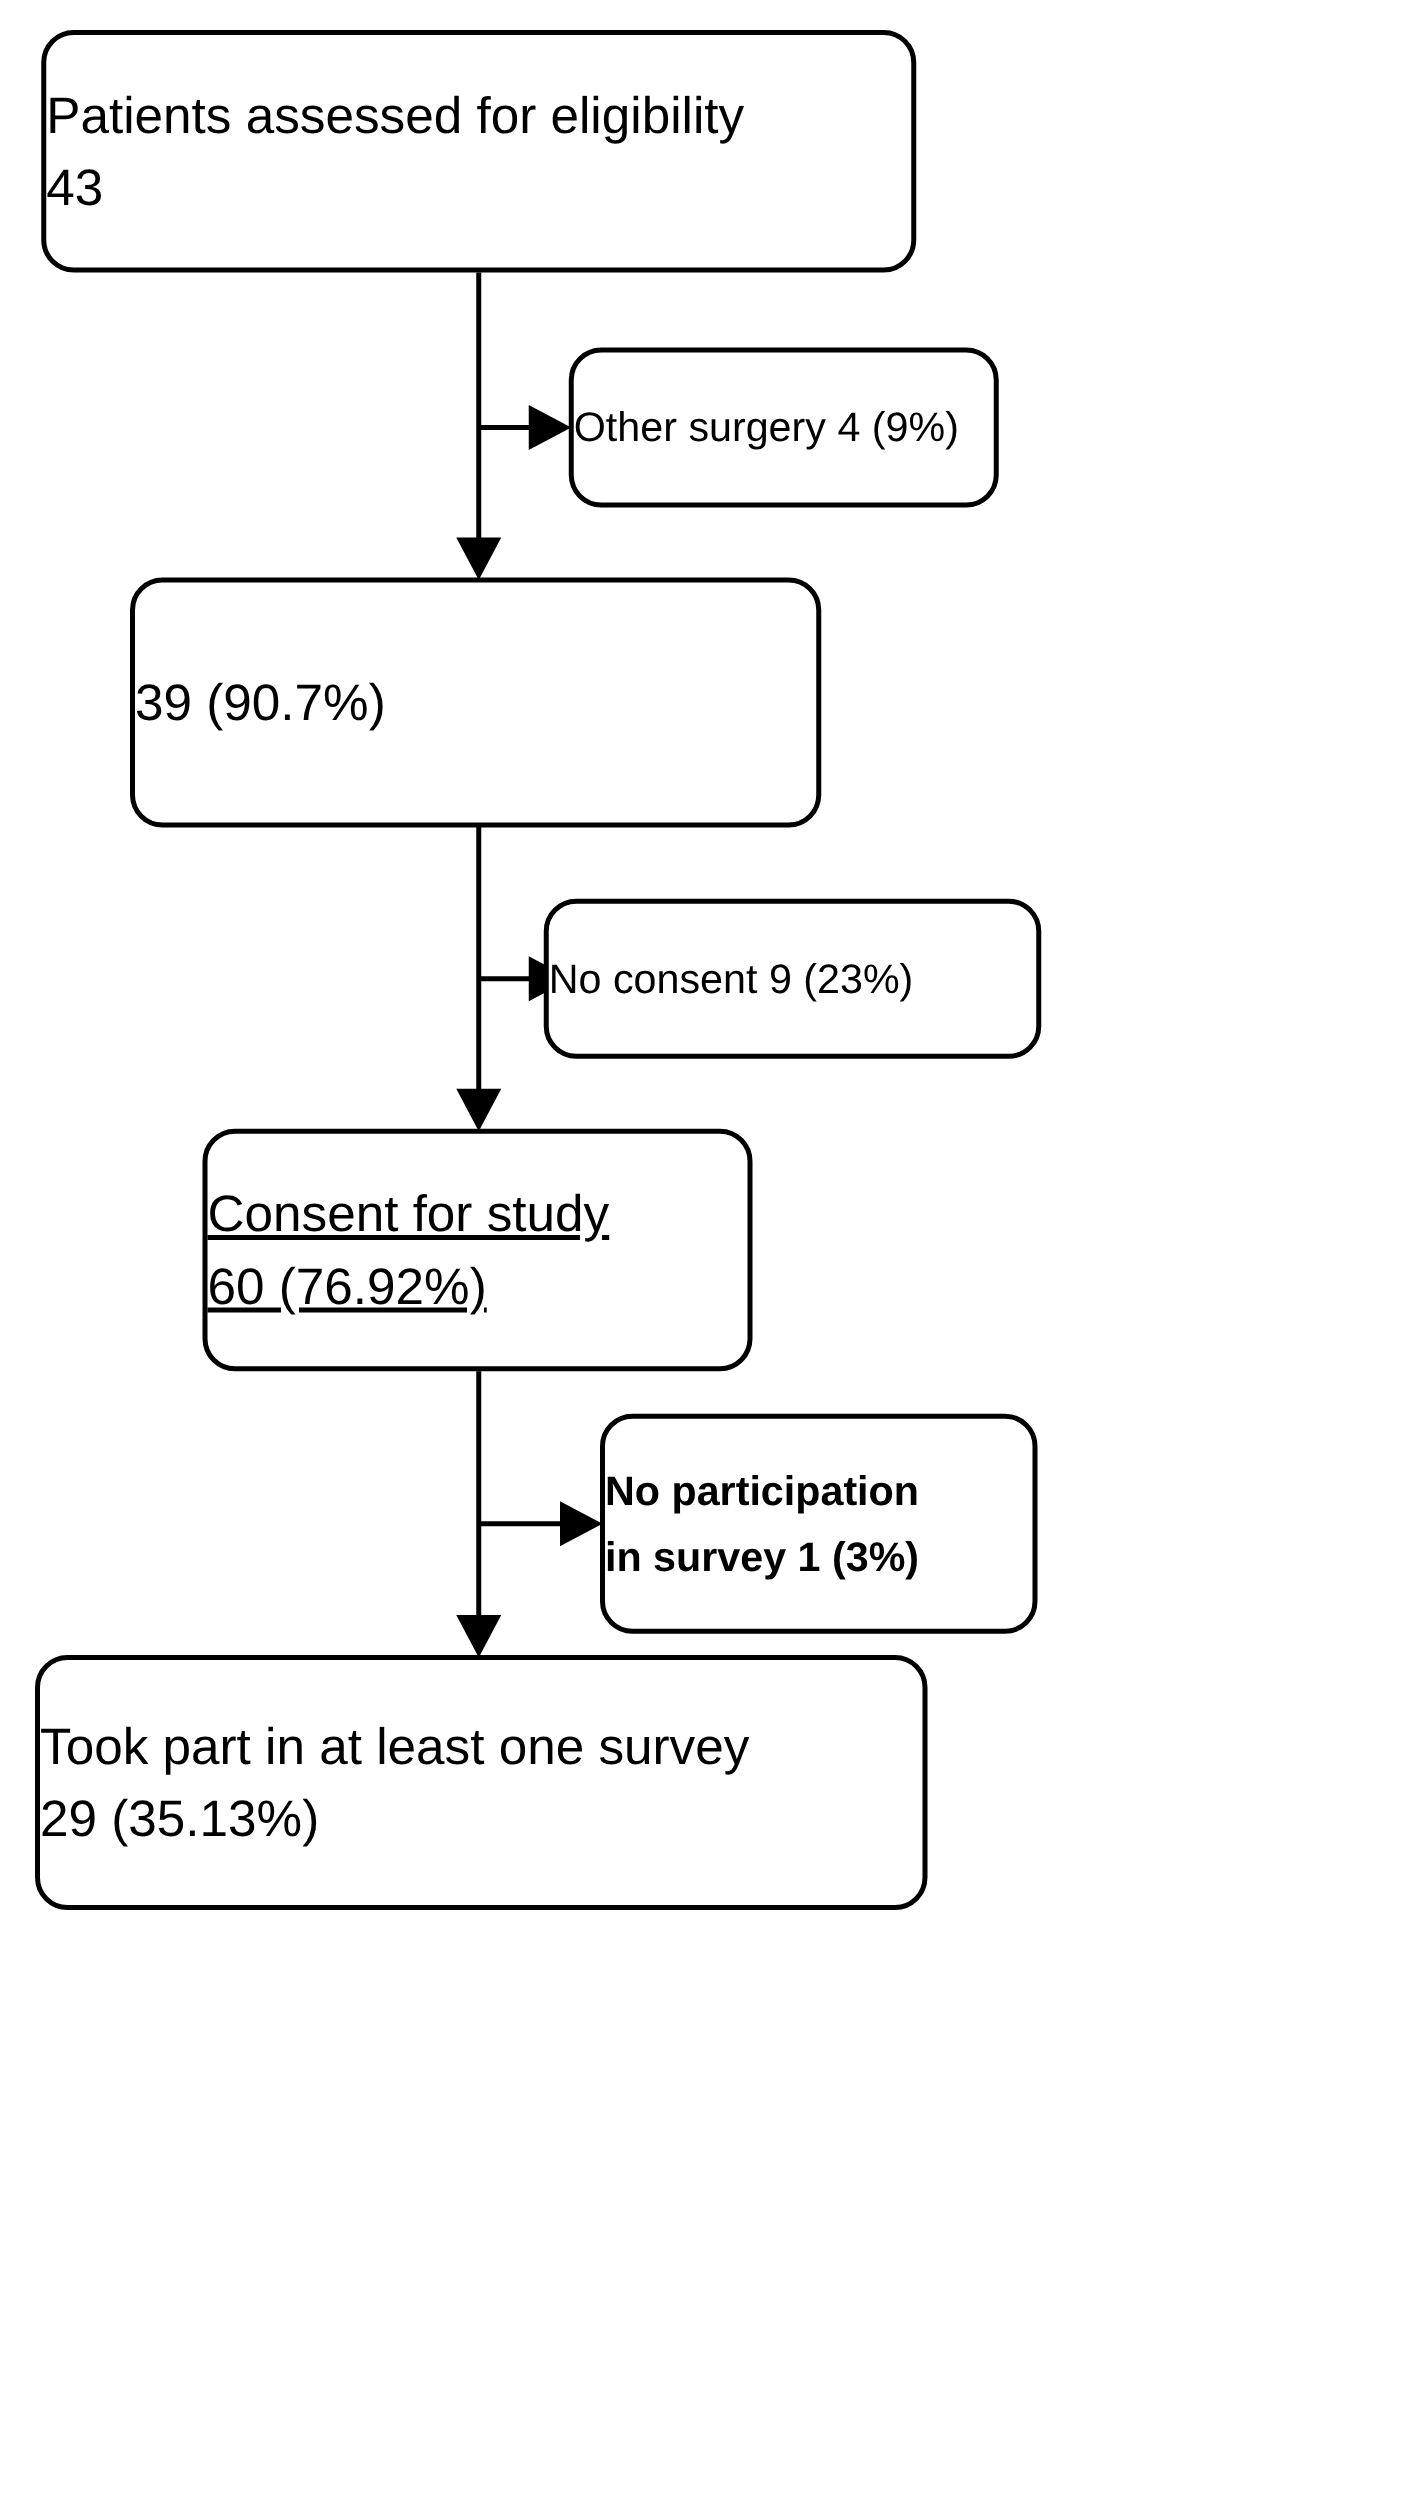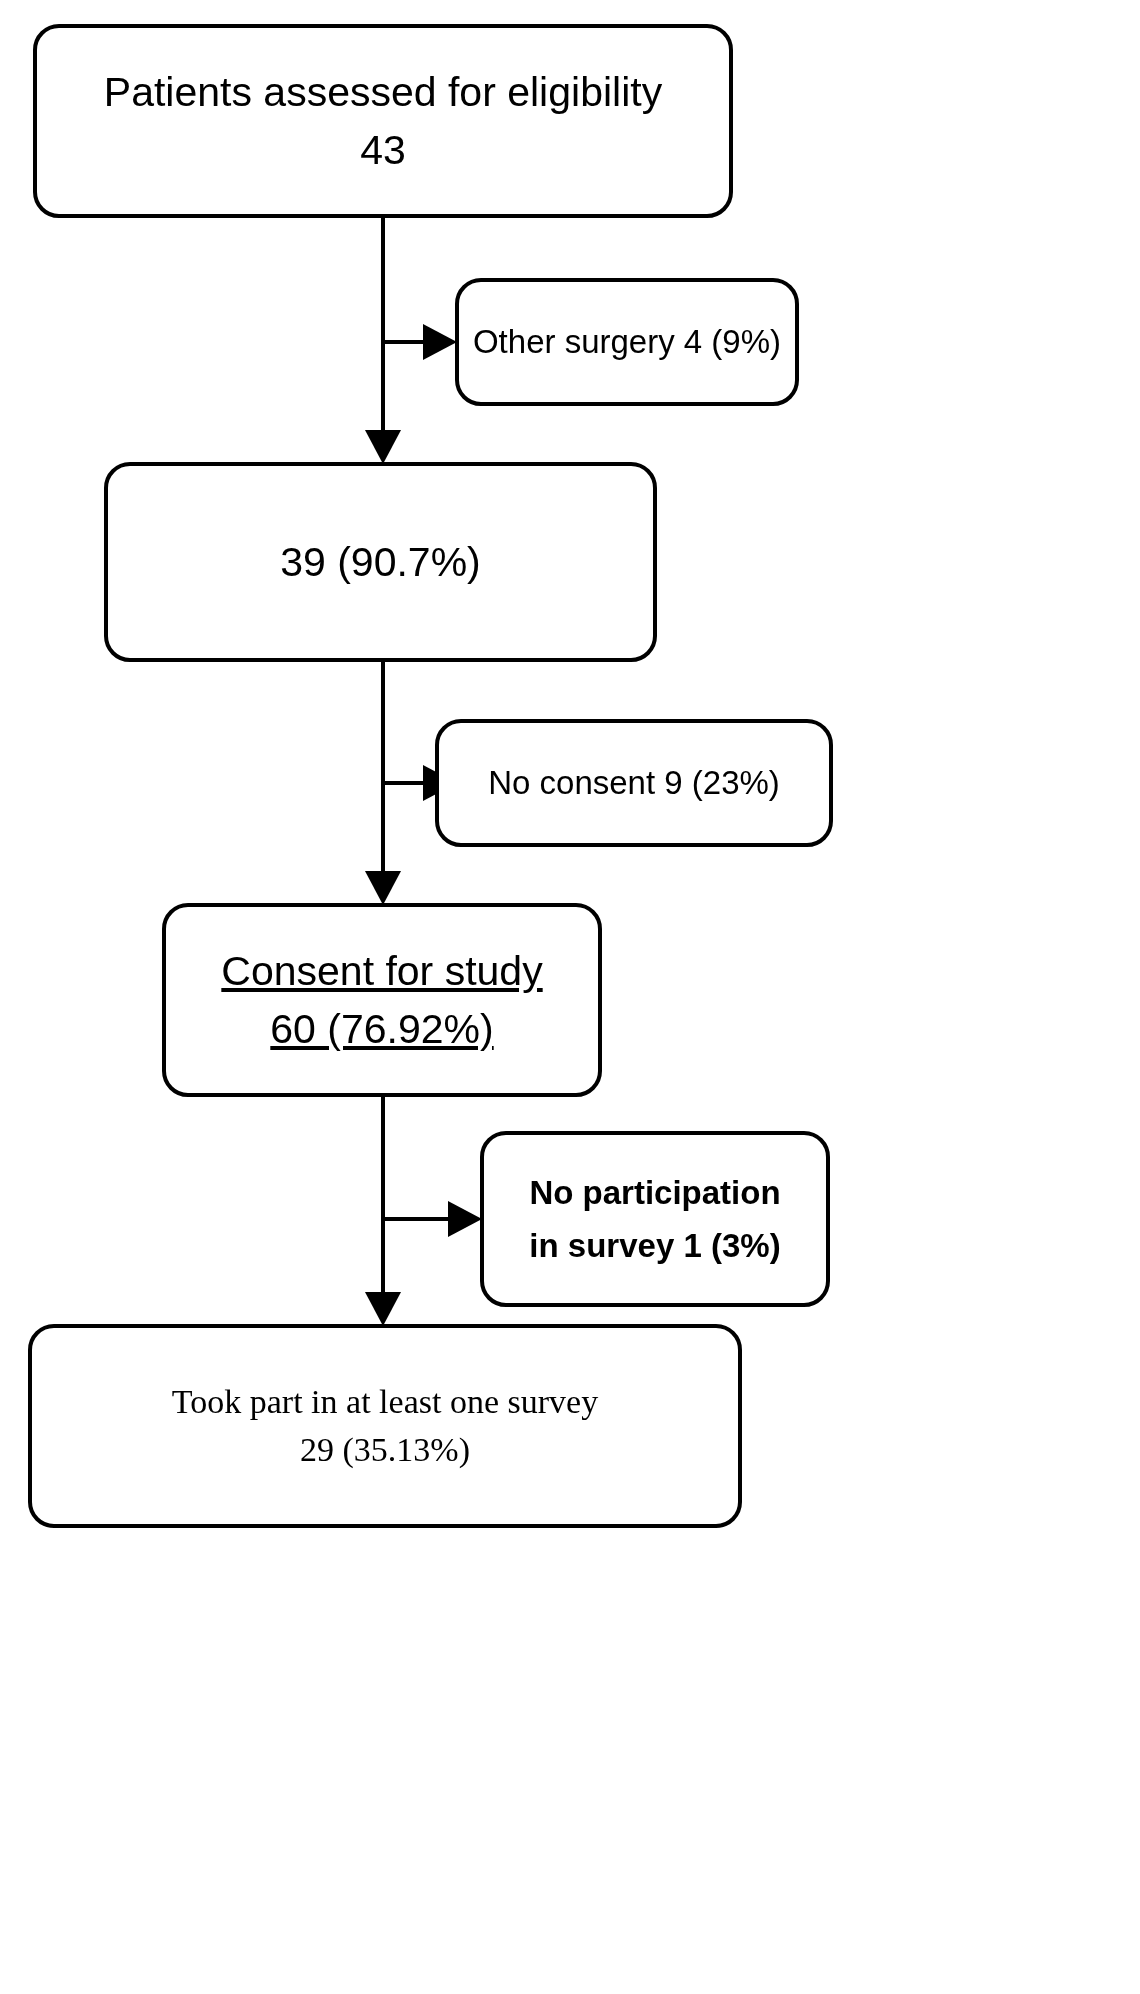--- a/index.html
+++ b/index.html
@@ -18,21 +18,21 @@
     overflow: hidden;
   }
   .node {
     position: absolute;
     box-sizing: border-box;
     border: 4px solid #000000;
     border-radius: 26px;
     background: #ffffff;
     display: flex;
     flex-direction: column;
-    align-items: center;
+    align-items: flex-start;
     justify-content: center;
     text-align: center;
     color: #000000;
     line-height: 1.42;
   }
   .node .line {
     display: block;
     white-space: nowrap;
   }
   
@@ -44,22 +44,21 @@
     left: 104px; top: 462px; width: 553px; height: 200px;
     font-size: 41px;
   }
   #node-consent {
     left: 162px; top: 903px; width: 440px; height: 194px;
     font-size: 41px;
     text-decoration: underline;
   }
   #node-tookpart {
     left: 28px;  top: 1324px; width: 714px; height: 204px;
-    font-size: 34px;
-    font-family: Liberation Serif, serif;
+    font-size: 41px;
   }
   
   #node-other-surgery {
     left: 455px; top: 278px; width: 344px; height: 128px;
     font-size: 33px;
   }
   #node-no-consent {
     left: 435px; top: 719px; width: 398px; height: 128px;
     font-size: 33px;
   }

